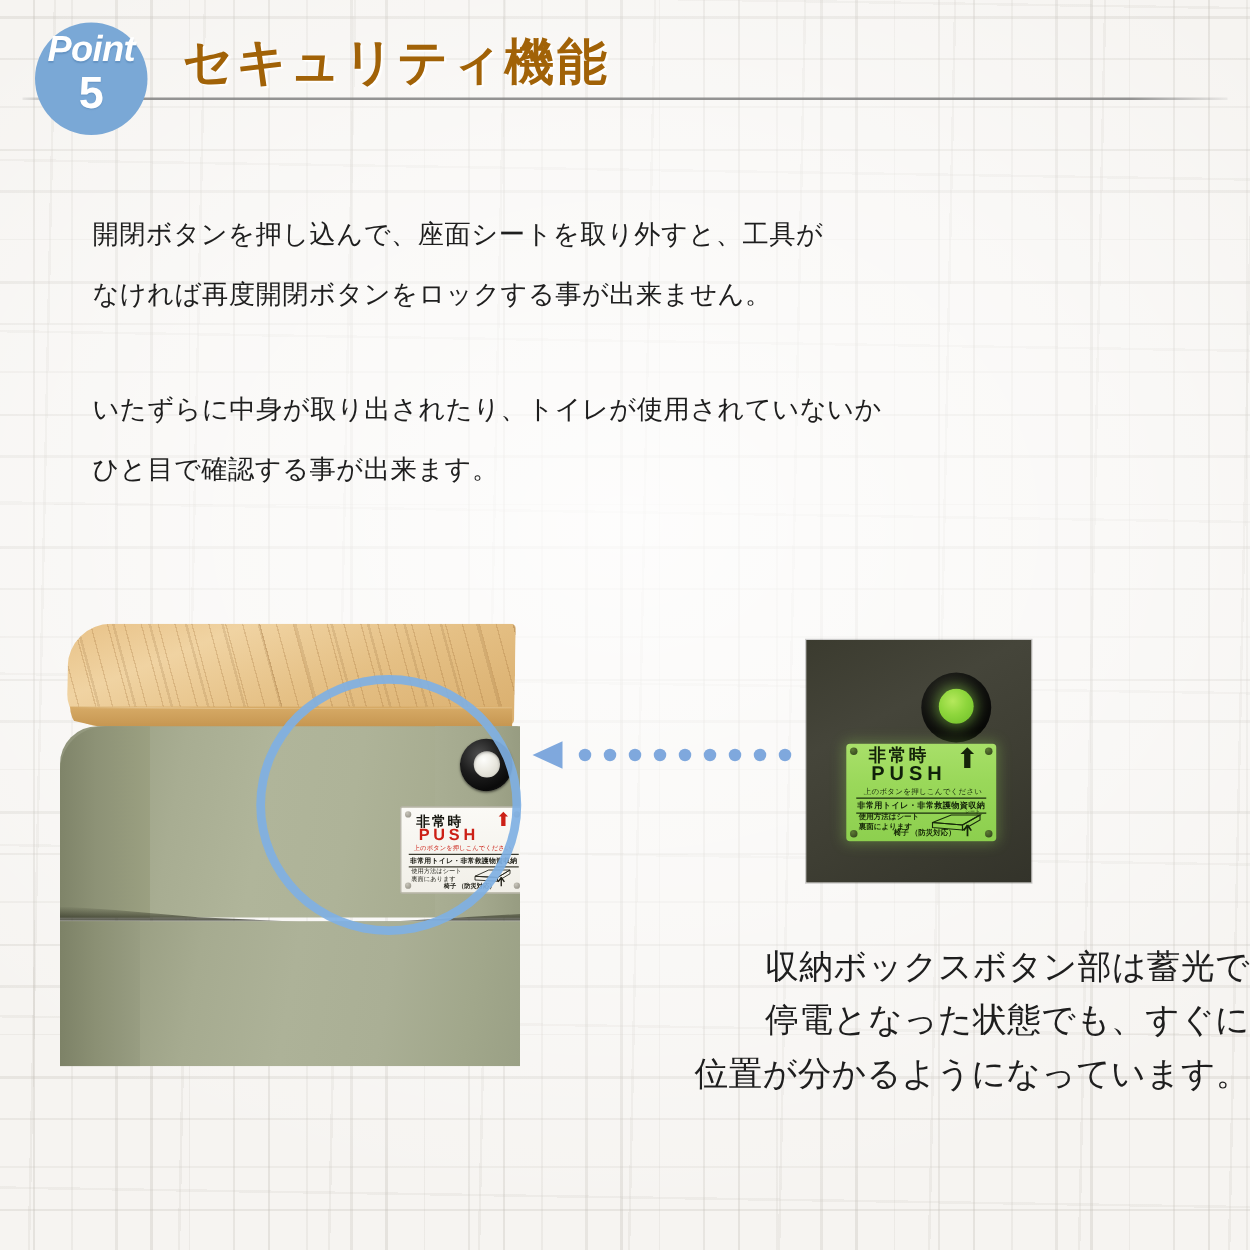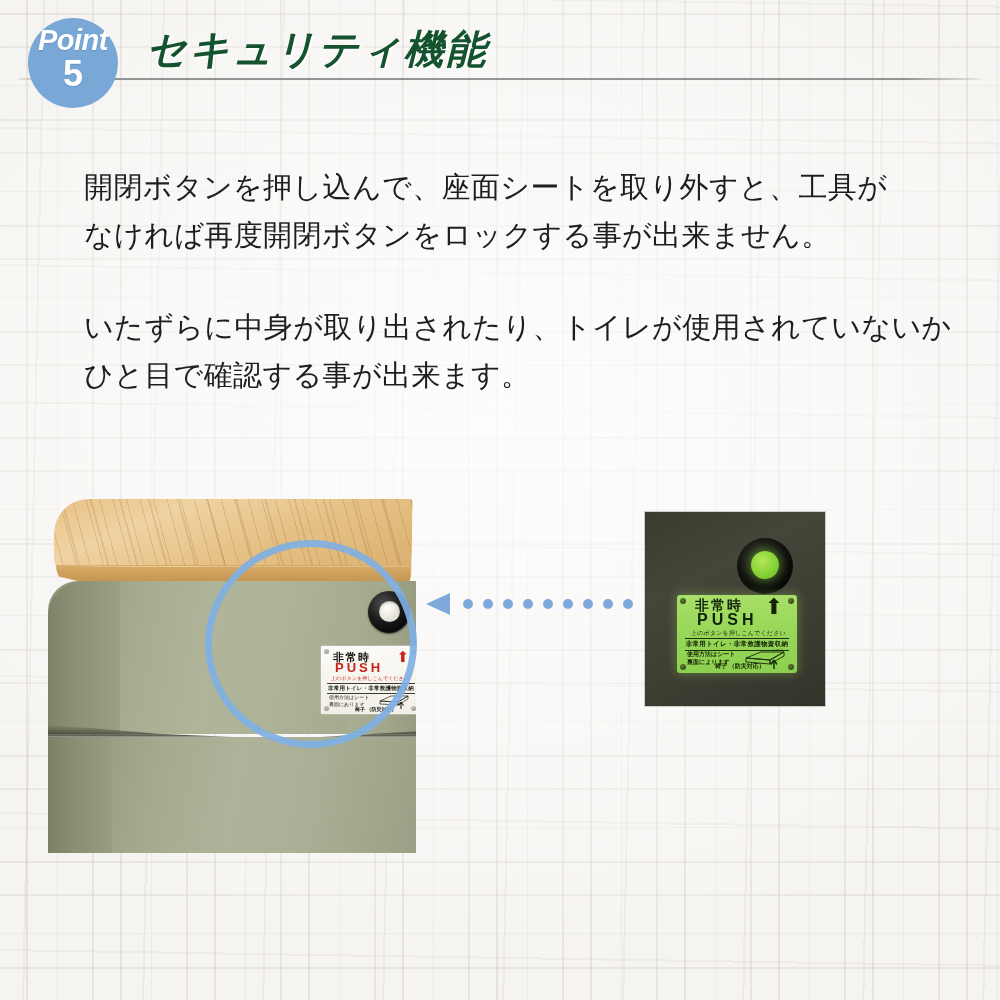--- a/index.html
+++ b/index.html
@@ -119,33 +119,32 @@
     font-size: 36px;
     font-weight: bold;
     color: #ffffff;
     line-height: 1;
     text-shadow: 0 1px 1px rgba(60,110,160,0.35);
   }
   #header-title {
     position: absolute;
     left: 146px; top: 22px;
     font-size: 40px;
-    font-style: italic;
     font-weight: bold;
-    color: #14532d;
+    color: #a16207;
     letter-spacing: 2px;
     text-shadow: 1px 1px 0 #ffffff, 2px 2px 1px rgba(255,255,255,0.8);
     z-index: 2;
   }
 
   
   .body-para {
     position: absolute;
-    left: 84px;
-    font-size: 29px;
+    left: 74px;
+    font-size: 21px;
     color: #1e1e1e;
     line-height: 48px;
     letter-spacing: 0.4px;
     white-space: pre-line;
     font-family: "DejaVu Sans", "Liberation Sans", sans-serif;
   }
   #para-1 { top: 163px; width: 900px; }
   #para-2 { top: 303px; width: 920px; }
 
   
@@ -549,14 +548,17 @@
         <path d="M4 12 L4 16 L28 18 L28 14 Z" fill="none" stroke="#16280a" stroke-width="0.9"></path>
         <path d="M28 14 L42 6 L42 10 L28 18 Z" fill="none" stroke="#16280a" stroke-width="0.9"></path>
         <path d="M32 23 L32 15 M32 14 L29 18.5 M32 14 L35 18.5" stroke="#16280a" stroke-width="1.4" fill="none"></path>
         <text x="30" y="4.6" font-size="4" fill="#16280a" font-family="sans-serif">シート</text>
       </svg>
 
       <div class="pg-brand">椅子 （防災対応）</div>
     </div>
   </div>
 
+  <div id="caption-right">収納ボックスボタン部は蓄光で
+停電となった状態でも、すぐに
+位置が分かるようになっています。</div>
 
 </div>
 
 </body></html>

